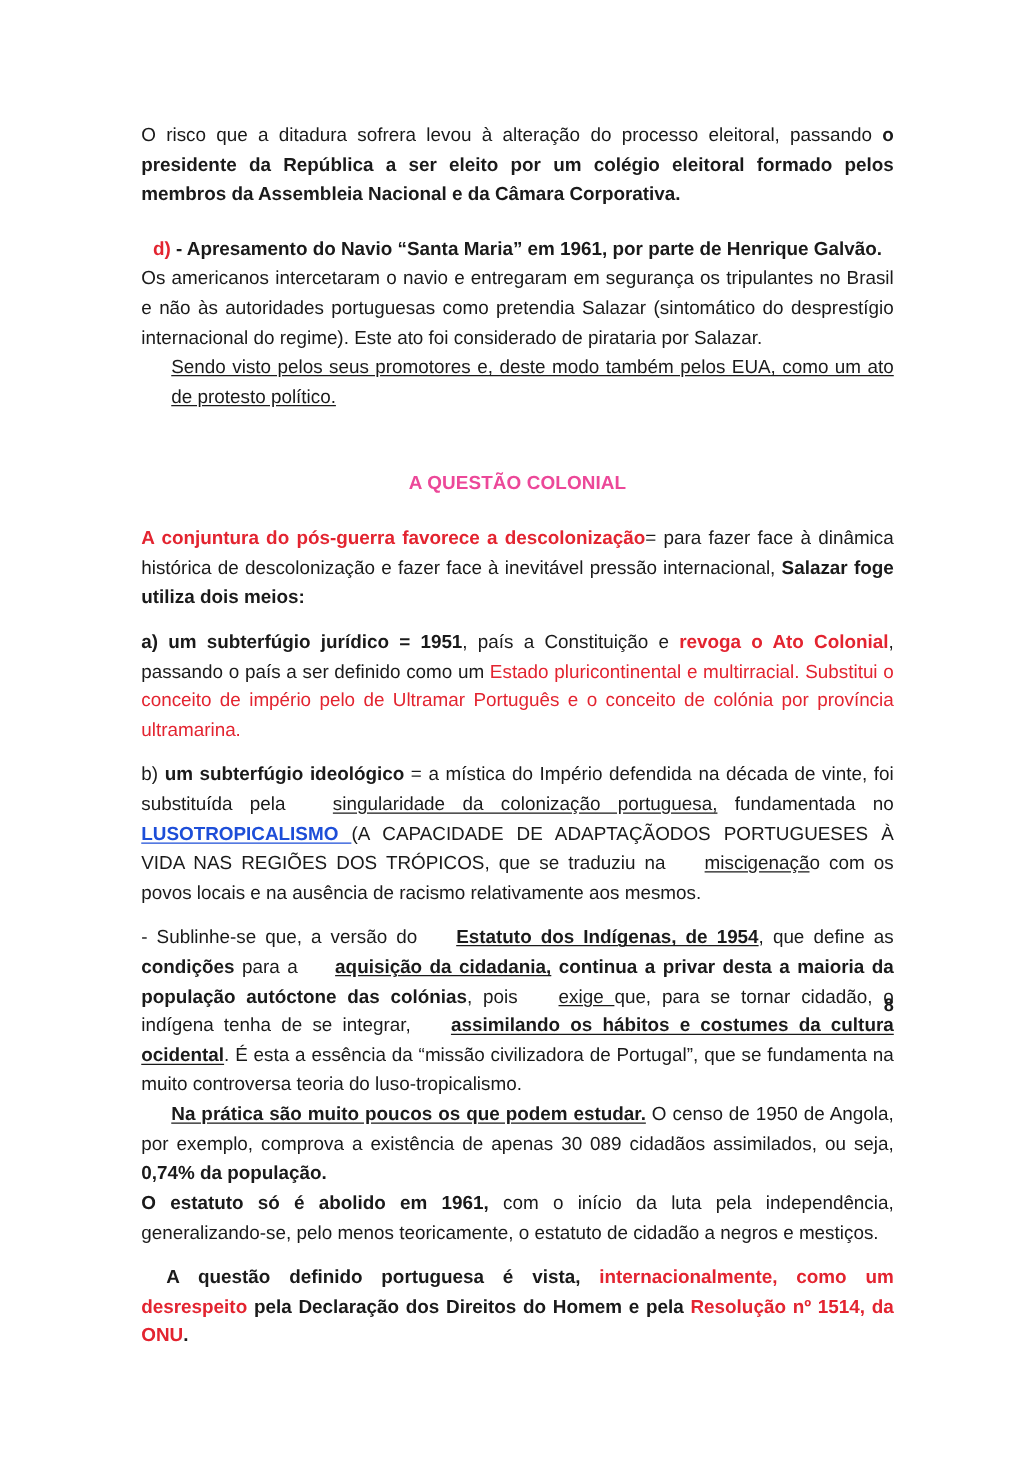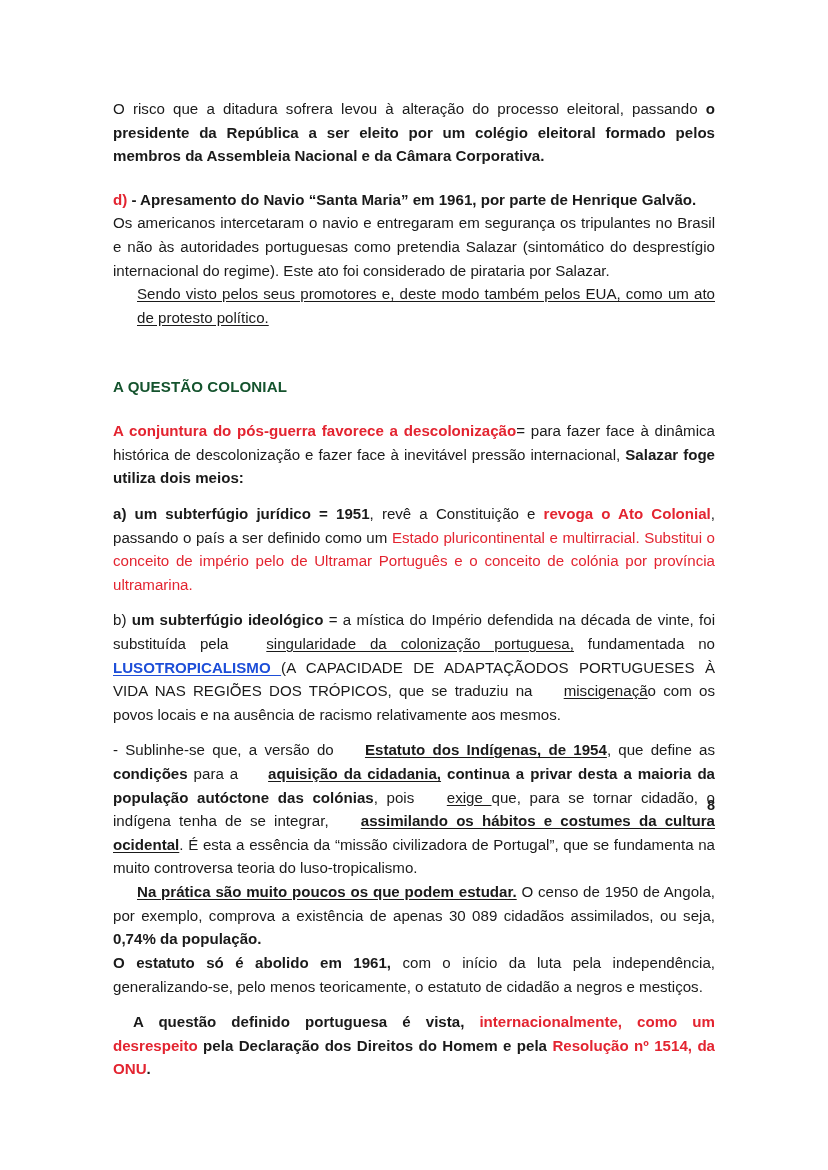--- a/index.html
+++ b/index.html
@@ -30,35 +30,35 @@
     width: 602px;
   }
   p {
     margin: 0;
     font-size: 15.1px;
     line-height: 1.565;
     text-align: justify;
     text-justify: inter-word;
     color: #1a1a1a;
   }
-  p.noj { text-align: left; }
+  p.noj { text-align: center; }
   .sp-s  { height: 12px; }
   .sp-m  { height: 20px; }
   .sp-xl { height: 46px; }
 
   b, .b { font-weight: bold; }
   .red { color: #e32430; }
   .u { text-decoration: underline; text-underline-offset: 2px; margin-left: 24px; }
   .redbu { color: #1d4ed8; font-weight: bold; text-decoration: underline; text-underline-offset: 2px; }
 
   .heading {
     font-size: 15.1px;
     font-weight: bold;
     letter-spacing: 0.1px;
-    color: #14532d;
+    color: #ec4899;
   }
   .indent { display: inline-block; width: 20px; }
 
   .page-number {
     position: absolute;
     right: 113px;
     bottom: 57px;
     font-size: 14.5px;
     font-weight: bold;
     color: #1a1a1a;
@@ -81,21 +81,21 @@
     <div class="sp-xl"></div>
 
     <p class="heading noj">A QUESTÃO COLONIAL</p>
 
     <div class="sp-m"></div>
 
     <p><b class="red">A conjuntura do pós-guerra favorece a descolonização</b><span>= para fazer face à dinâmica histórica de descolonização e fazer face à inevitável pressão internacional, </span><b>Salazar foge utiliza dois meios:</b></p>
 
     <div class="sp-s"></div>
 
-    <p><b>a) um subterfúgio jurídico = 1951</b><span>, revê a Constituição e </span><b class="red">revoga o Ato Colonial</b><span>, passando o país a ser definido como um </span><span class="red">Estado pluricontinental e multirracial.</span><span class="red"> Substitui o conceito de império pelo de Ultramar Português e o conceito de colónia por província ultramarina.</span></p>
+    <p><b>a) um subterfúgio jurídico = 1951</b><span>, país a Constituição e </span><b class="red">revoga o Ato Colonial</b><span>, passando o país a ser definido como um </span><span class="red">Estado pluricontinental e multirracial.</span><span class="red"> Substitui o conceito de império pelo de Ultramar Português e o conceito de colónia por província ultramarina.</span></p>
 
     <div class="sp-s"></div>
 
     <p><span>b) </span><b>um subterfúgio ideológico</b><span> = a mística do Império defendida na década de vinte, foi substituída pela </span><span class="u">singularidade da colonização portuguesa,</span><span> fundamentada no </span><span class="redbu">LUSOTROPICALISMO </span><span>(A CAPACIDADE DE ADAPTAÇÃODOS PORTUGUESES À VIDA NAS REGIÕES DOS TRÓPICOS, que se traduziu na </span><span class="u">miscigenaçã</span><span>o com os povos locais e na ausência de racismo relativamente aos mesmos.</span></p>
 
     <div class="sp-s"></div>
 
     <p><span>- Sublinhe-se que, a versão do </span><b class="u">Estatuto dos Indígenas, de 1954</b><span>, que define as </span><b>condições</b><span> para a </span><b class="u">aquisição da cidadania,</b><b> continua a privar desta a maioria da população autóctone das colónias</b><span>, pois </span><span class="u">exige </span><span>que, para se tornar cidadão, o indígena tenha de se integrar, </span><b class="u">assimilando os hábitos e costumes da cultura ocidental</b><span>. É esta a essência da “missão civilizadora de Portugal”, que se fundamenta na muito controversa teoria do luso-tropicalismo.</span></p>
 
     <p><b class="u">Na prática são muito poucos os que podem estudar.</b><span> O censo de 1950 de Angola, por exemplo, comprova a existência de apenas 30 089 cidadãos assimilados, ou seja, </span><b>0,74% da população.</b></p>

